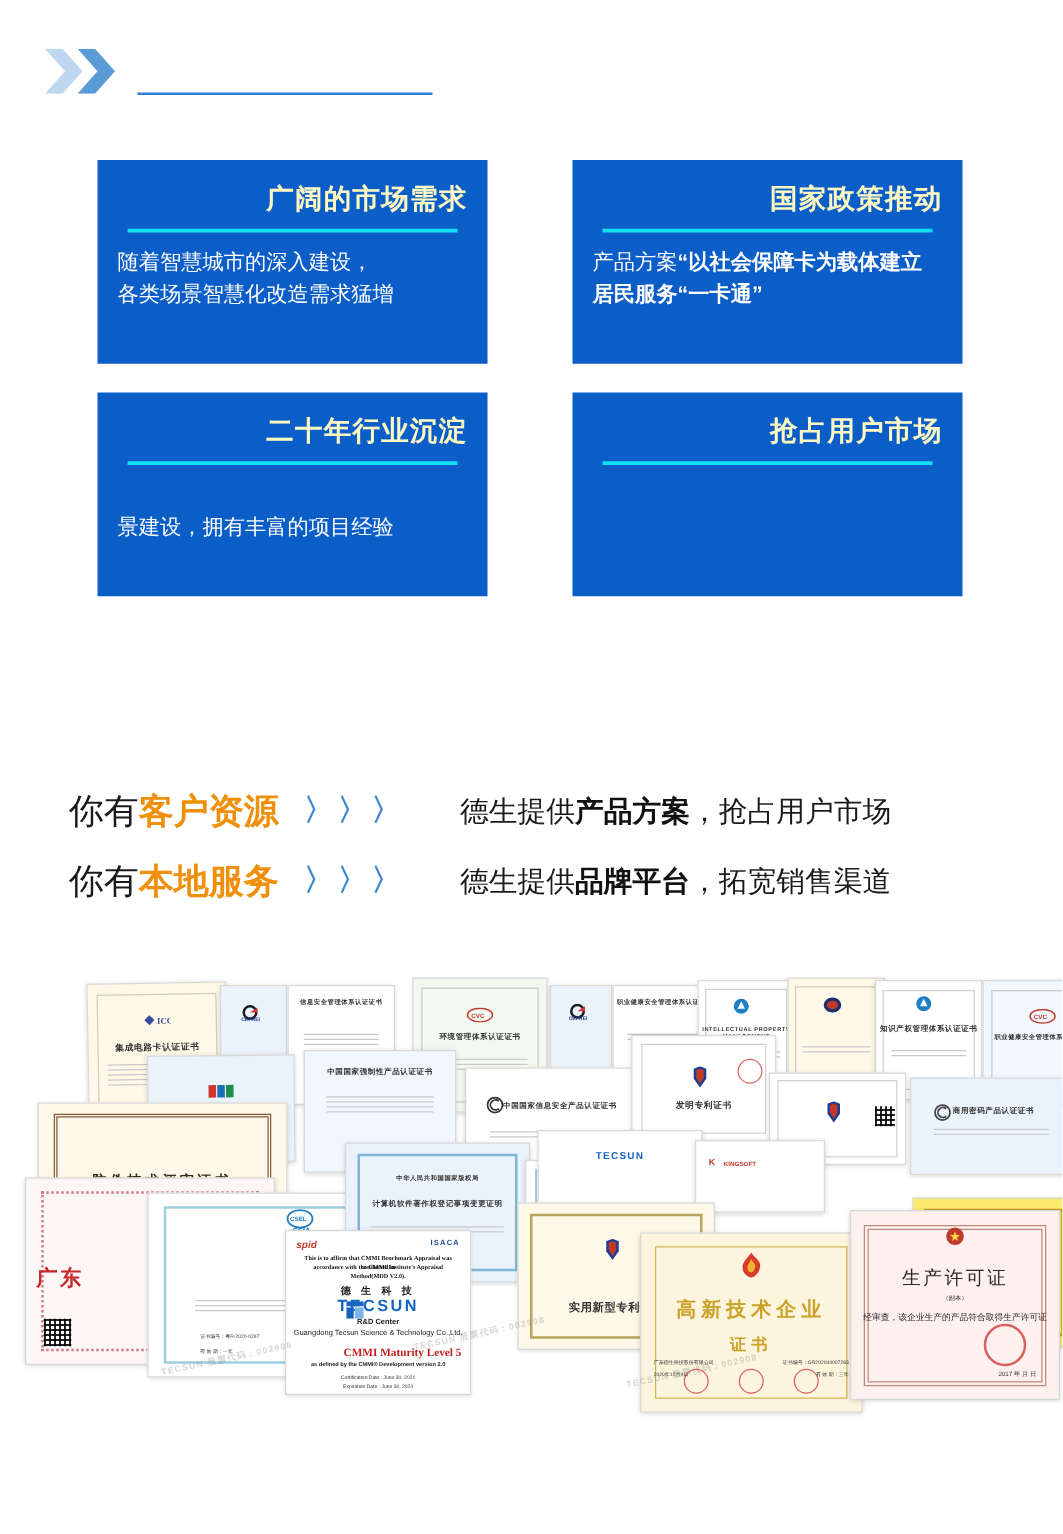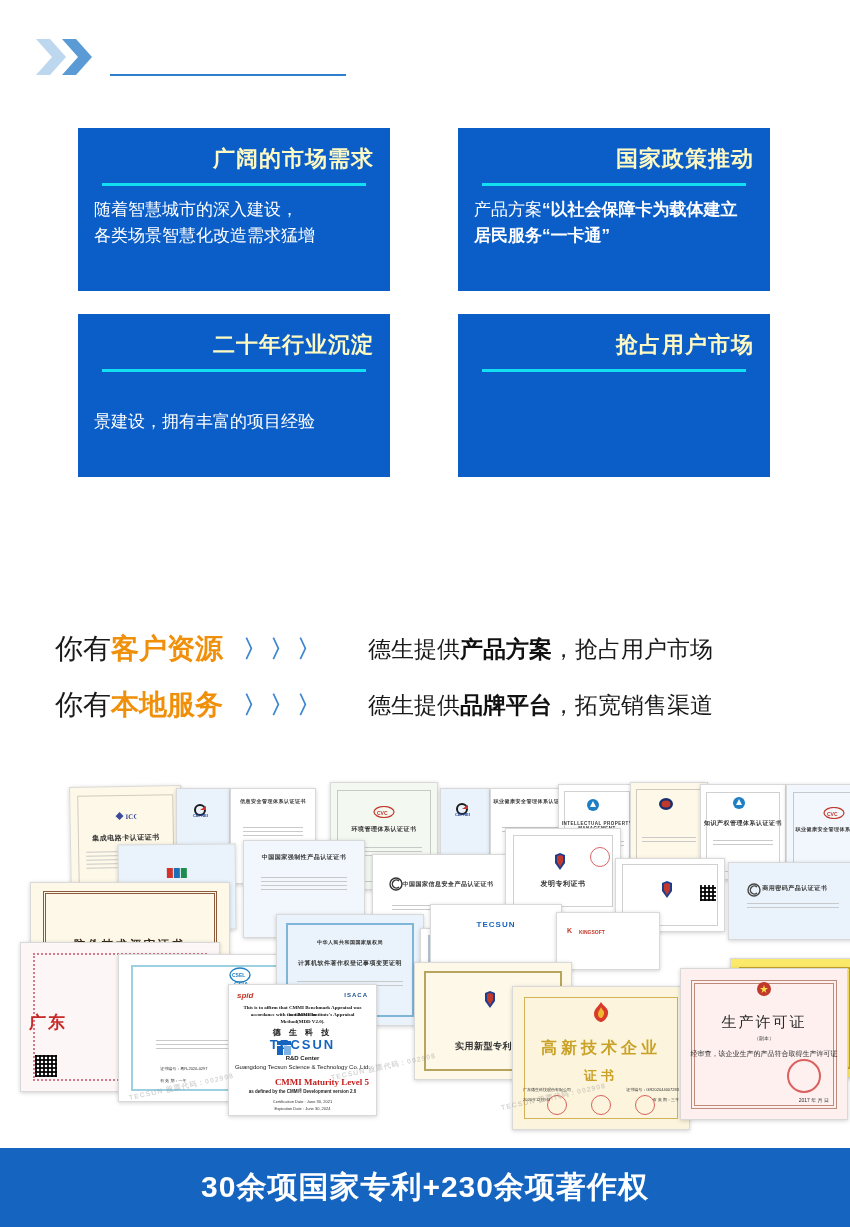--- a/index.html
+++ b/index.html
@@ -572,17 +572,14 @@
       <div style="position:absolute;left:0;right:0;top:80px;text-align:center;font-size:7px;color:#2a2a2a;font-family:'Liberation Serif',serif;">经审查，该企业生产的产品符合取得生产许可证</div>
       <div style="position:absolute;right:18px;bottom:16px;font-size:5px;color:#333;">2017 年 月 日</div>
       <div class="seal" style="right:26px;bottom:26px;width:30px;height:30px;border-width:2px;"></div>
     </div>
 
     <div class="wm" style="left:128px;top:320px;">TECSUN 股票代码：002908</div>
     <div class="wm" style="left:330px;top:300px;">TECSUN 股票代码：002908</div>
     <div class="wm" style="left:500px;top:330px;">TECSUN 股票代码：002908</div>
   </div>
 
-  <div class="footer">
-    <div class="footer-text">30余项国家专利+230余项著作权</div>
-  </div>
 
 </div>
 
 </body></html>

